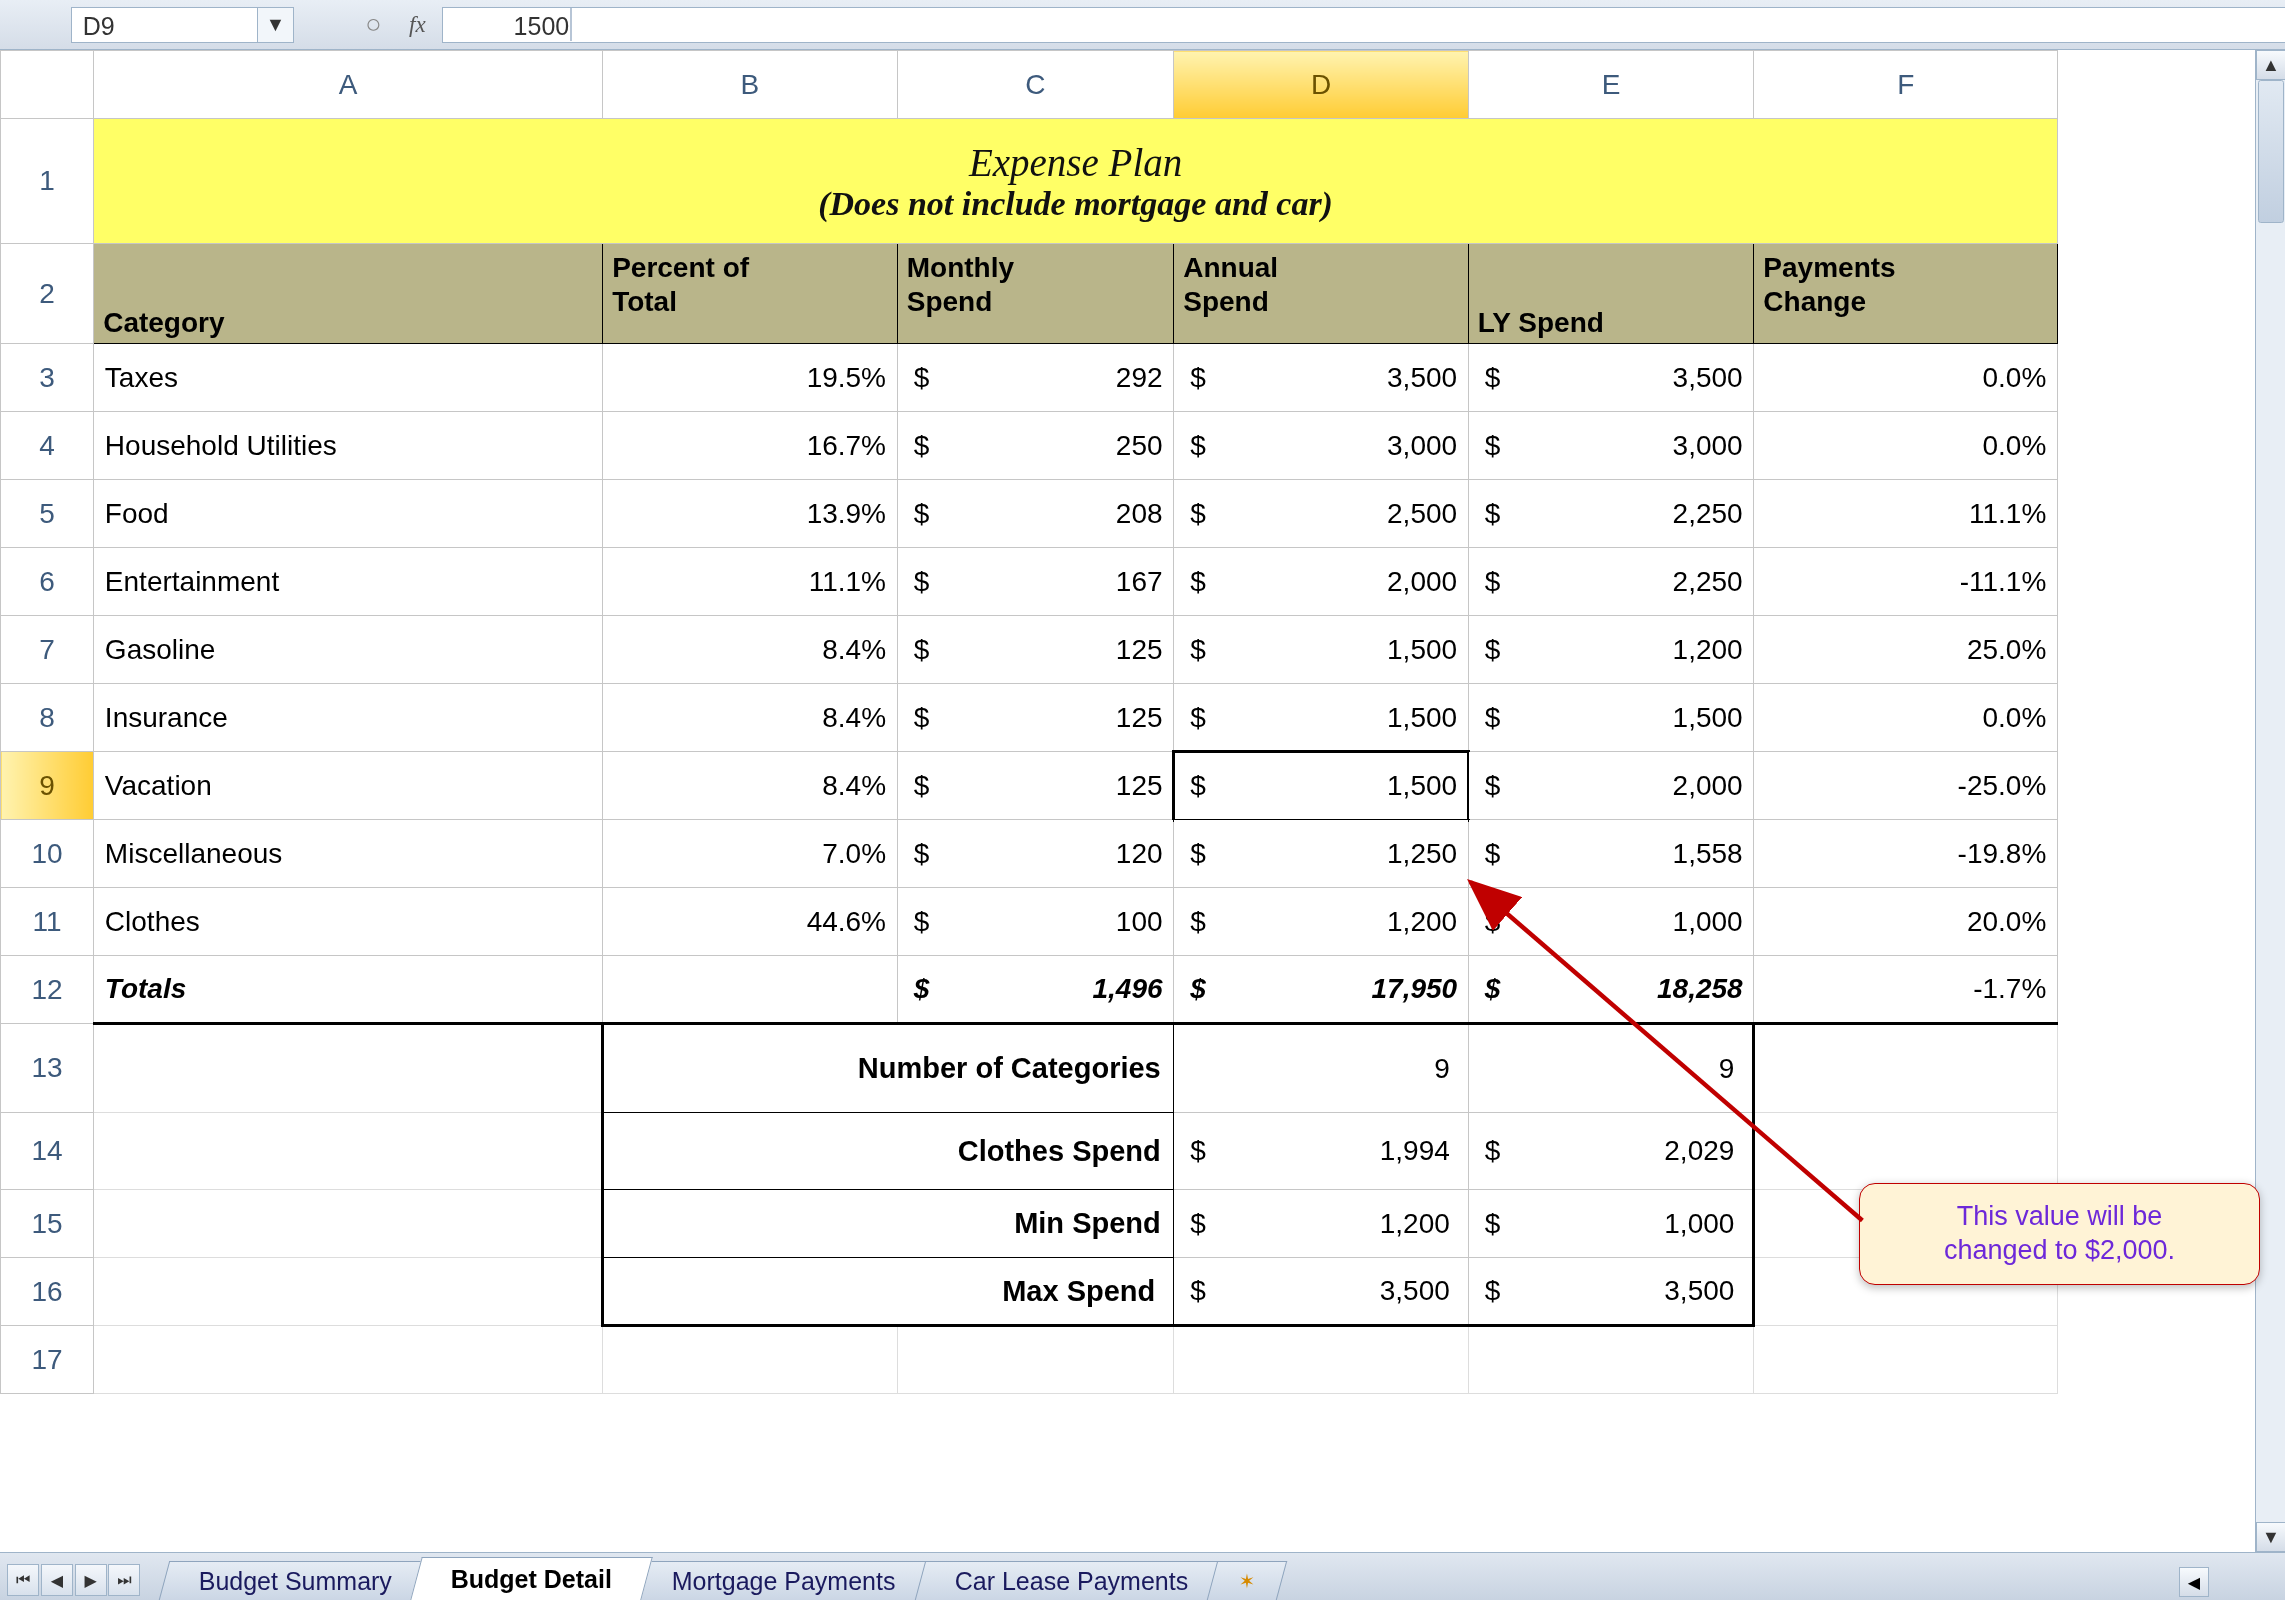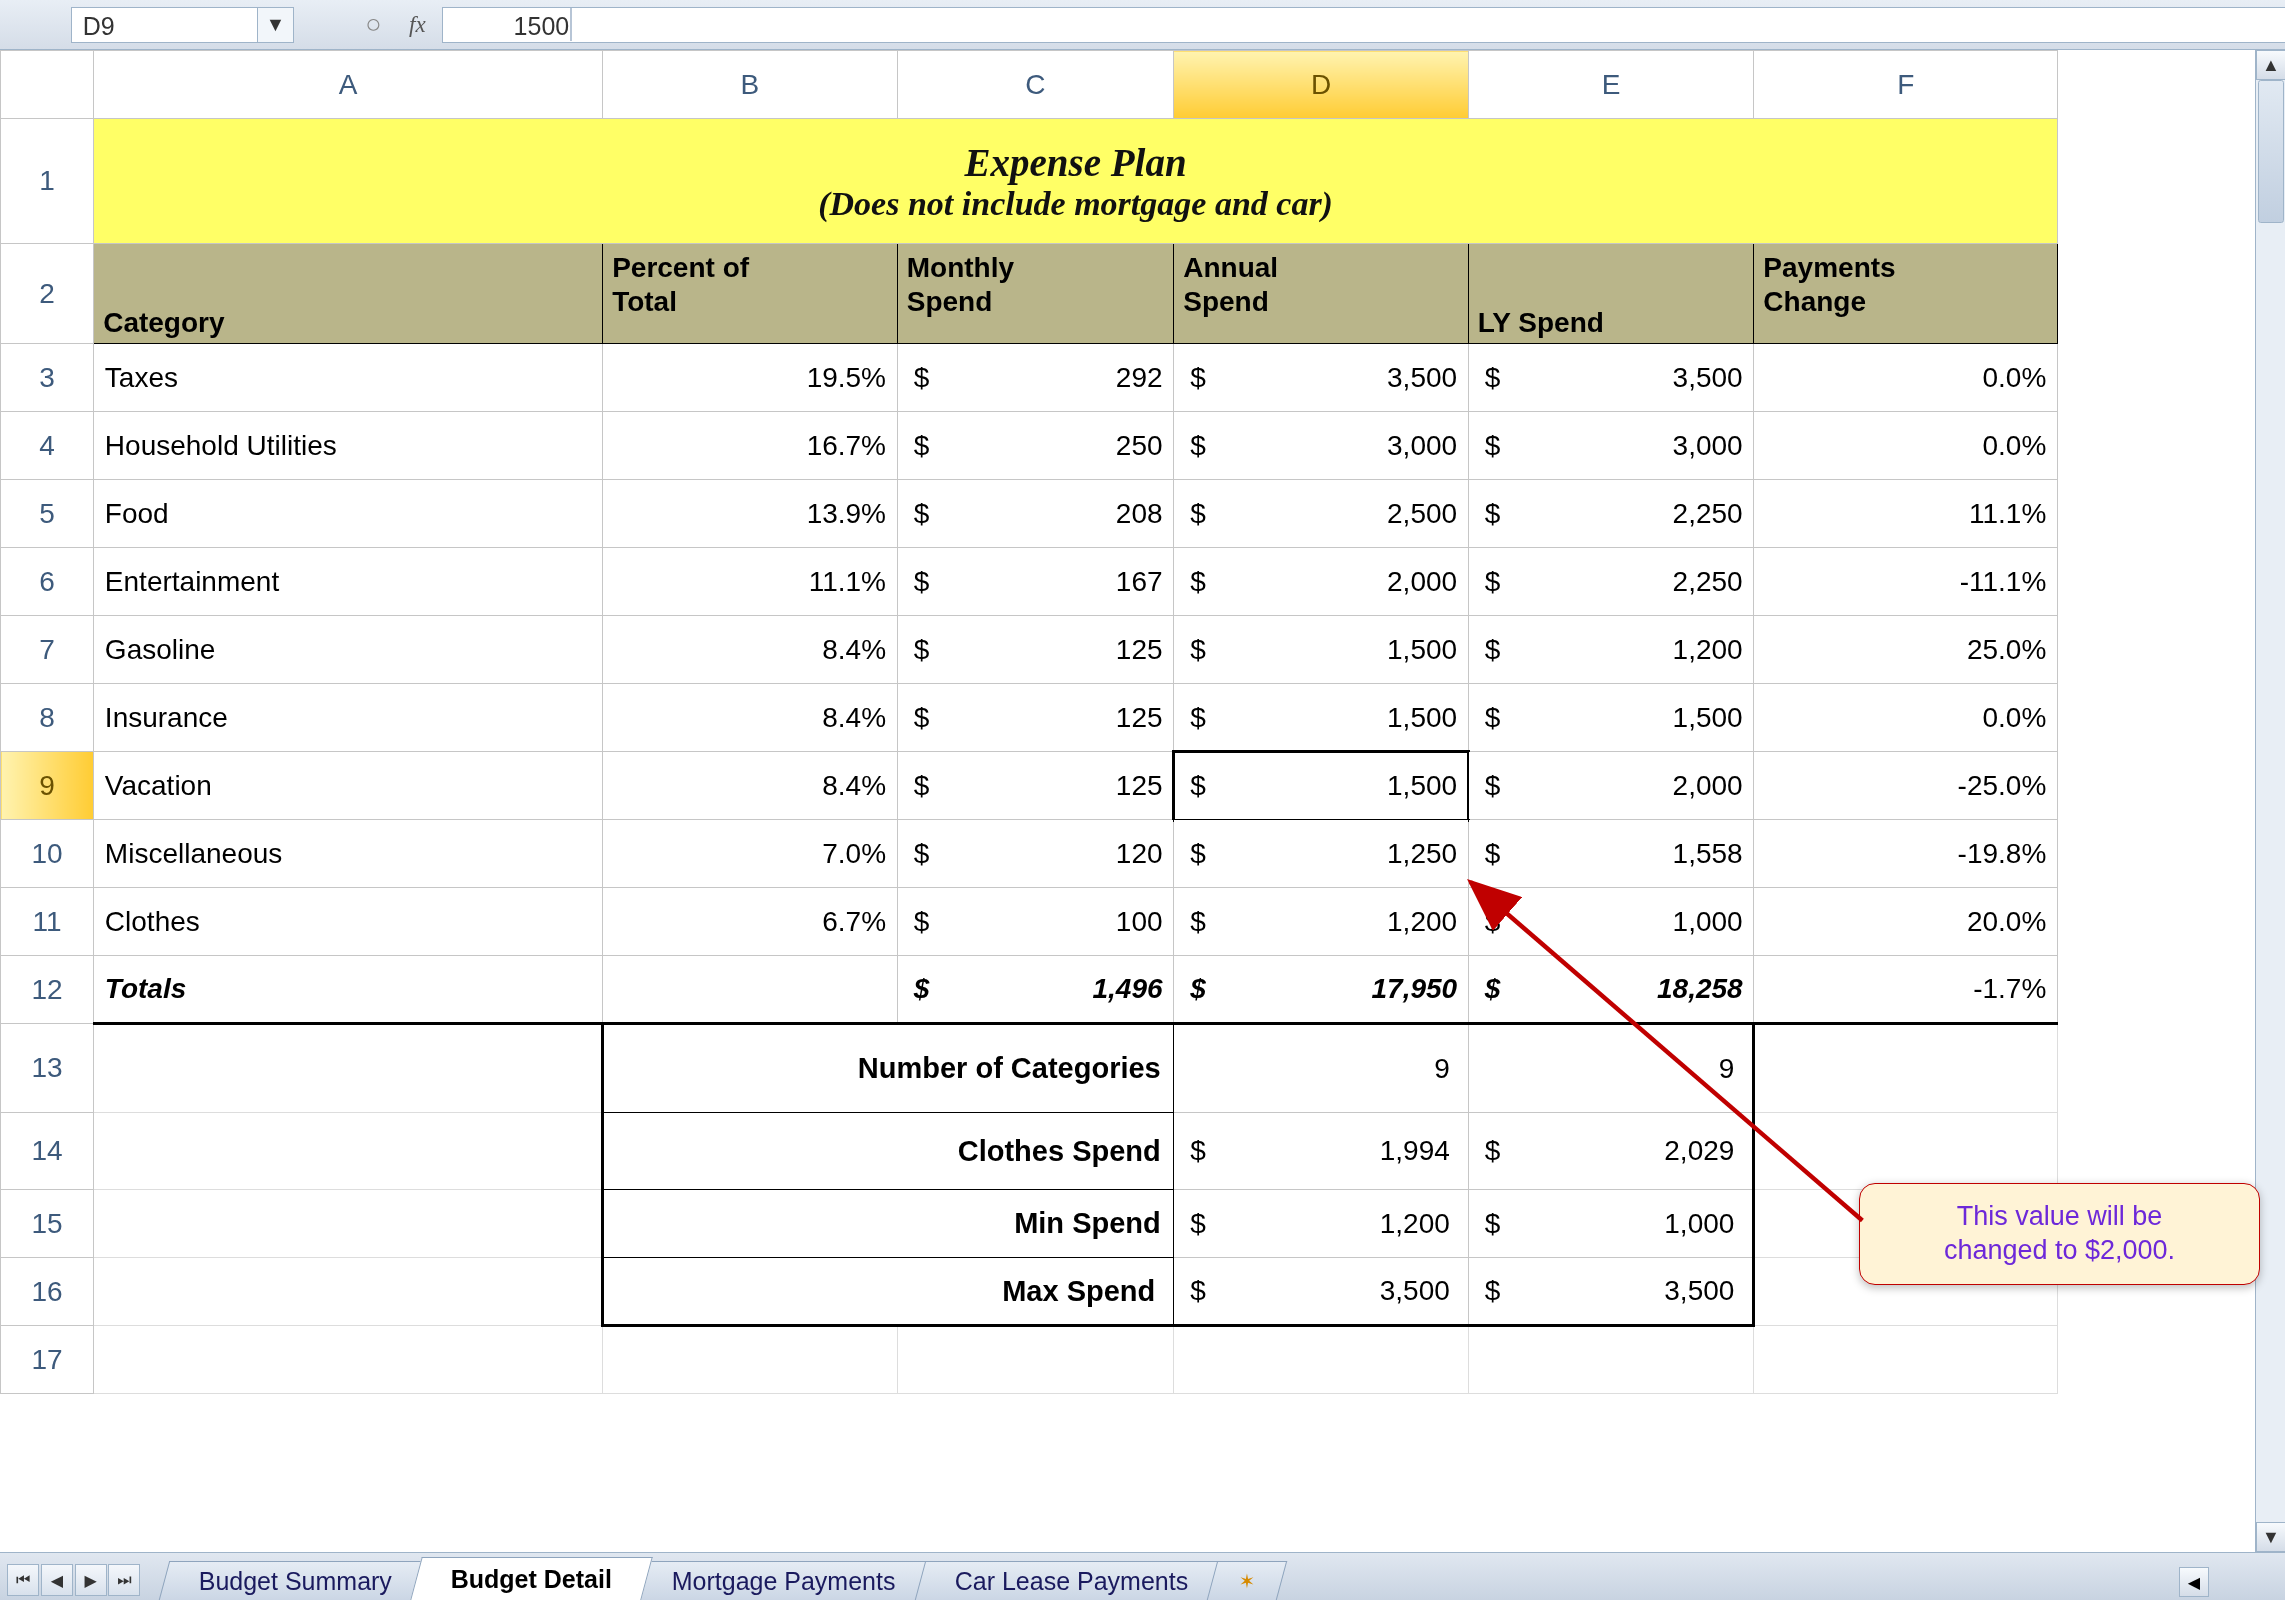--- a/index.html
+++ b/index.html
@@ -116,21 +116,21 @@
 
   
   .title-cell {
     background: #ffff66 !important;
     text-align: center;
     height: 125px !important;
   }
   .title-main {
     font-family: "Times New Roman", serif;
     font-size: 39px;
-    font-weight: bold;
+    font-weight: normal;
     font-style: italic;
     color: #111;
   }
   .title-sub {
     font-family: "Times New Roman", serif;
     font-size: 34px;
     font-weight: bold;
     font-style: italic;
     color: #111;
   }
@@ -434,21 +434,21 @@
     <td class="txt-left">Miscellaneous</td>
     <td class="pct">7.0%</td>
     <td class="money"><span class="ds">$</span><span class="val">120</span></td>
     <td class="money"><span class="ds">$</span><span class="val">1,250</span></td>
     <td class="money"><span class="ds">$</span><span class="val">1,558</span></td>
     <td class="pct">-19.8%</td>
   </tr>
   <tr class="data">
           <td class="row-hdr">11</td>
     <td class="txt-left">Clothes</td>
-    <td class="pct">6.7%</td>
+    <td class="pct">44.6%</td>
     <td class="money"><span class="ds">$</span><span class="val">100</span></td>
     <td class="money"><span class="ds">$</span><span class="val">1,200</span></td>
     <td class="money"><span class="ds">$</span><span class="val">1,000</span></td>
     <td class="pct">20.0%</td>
   </tr>
 
   <tr class="data">
           <td class="row-hdr">12</td>
     <td class="txt-left bold" style="border-bottom:3.6px solid #000;">Totals</td>
     <td style="border-bottom:3.6px solid #000;"></td>

